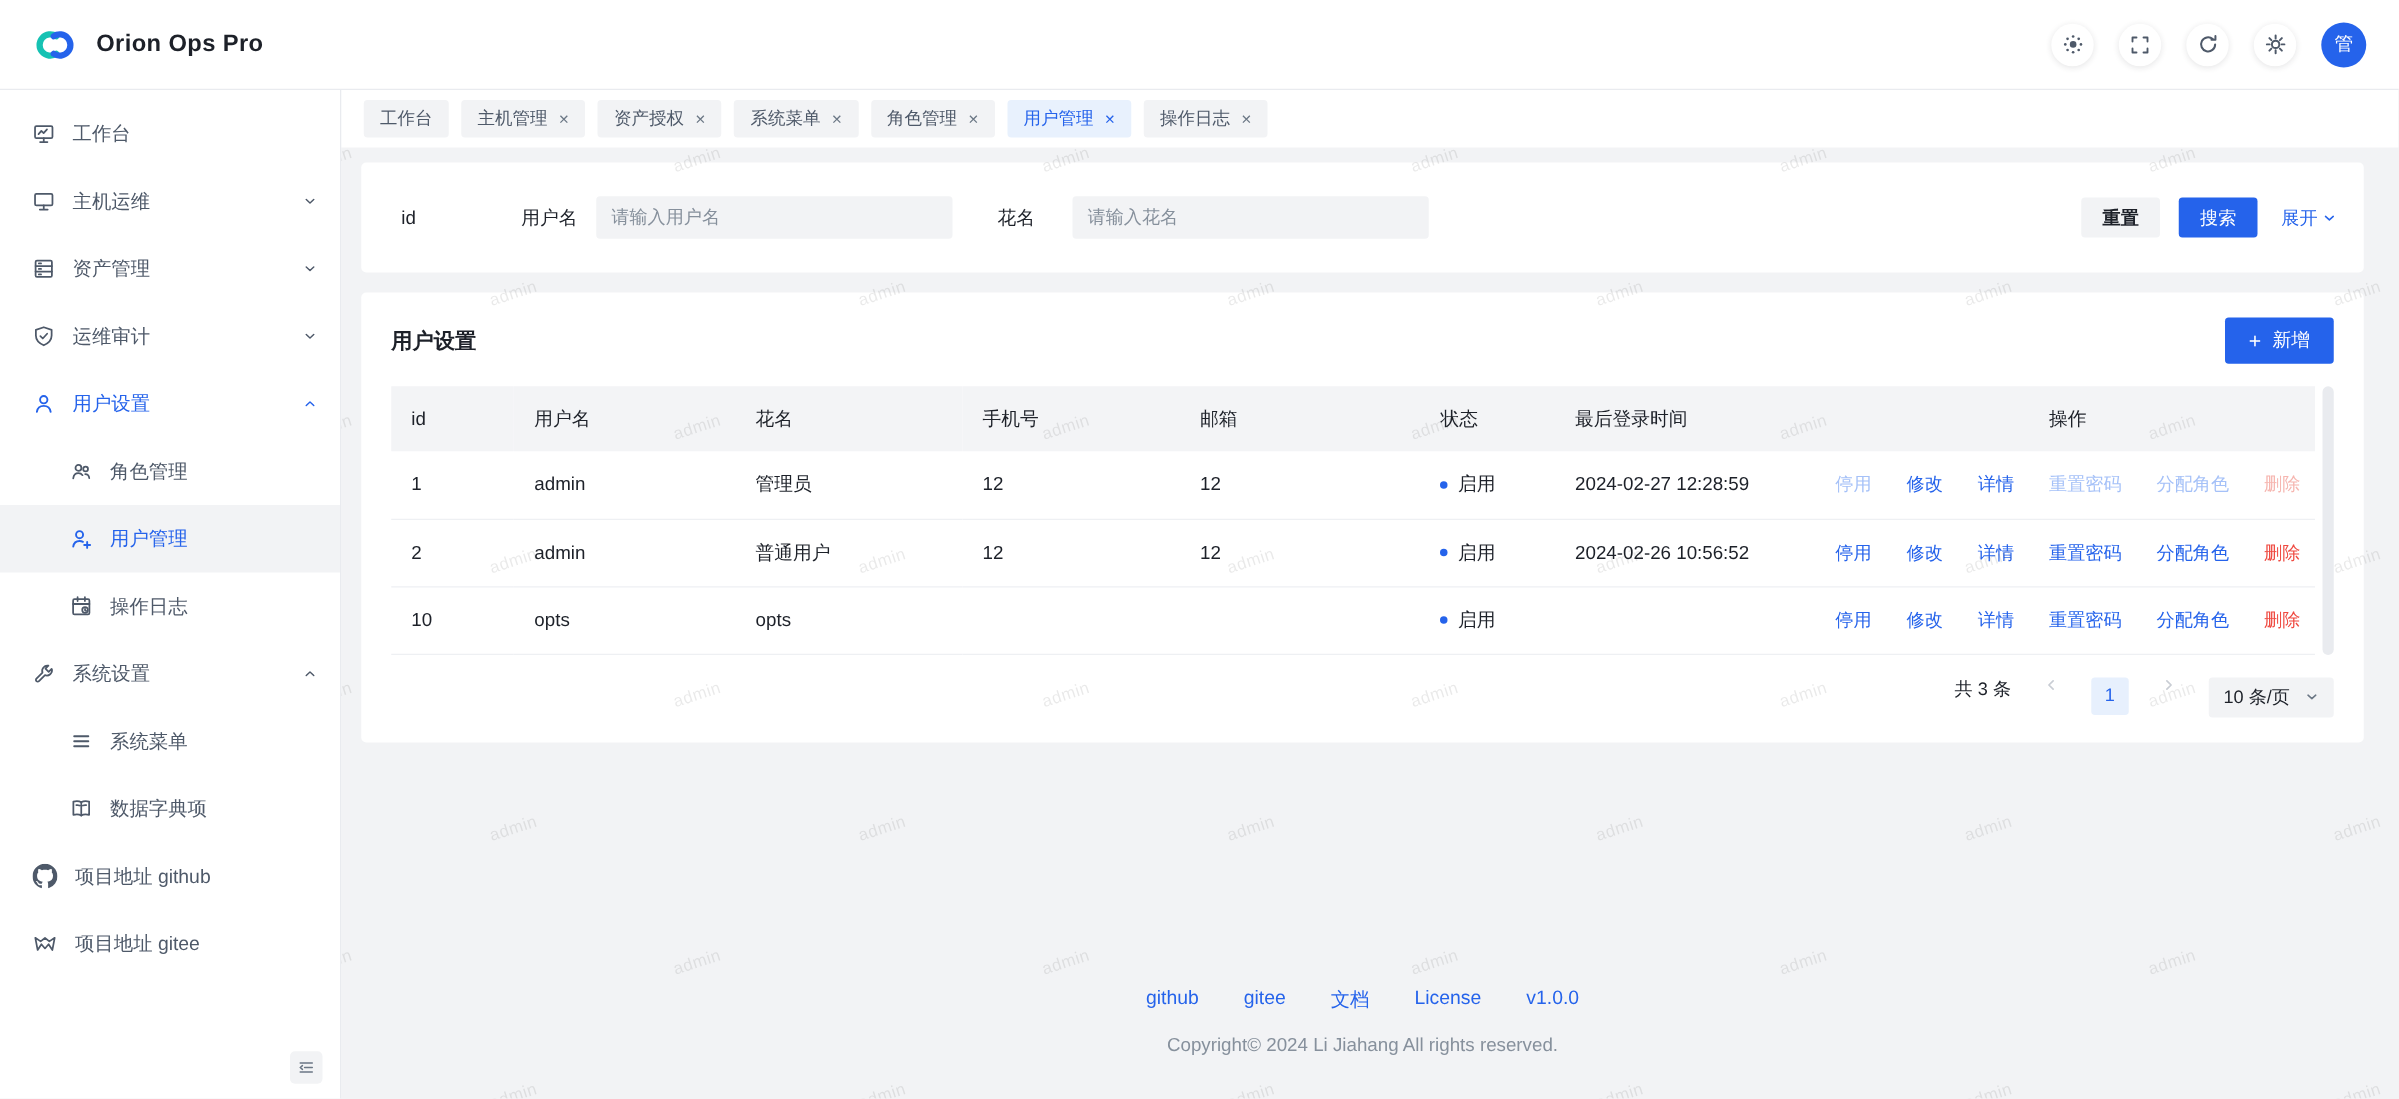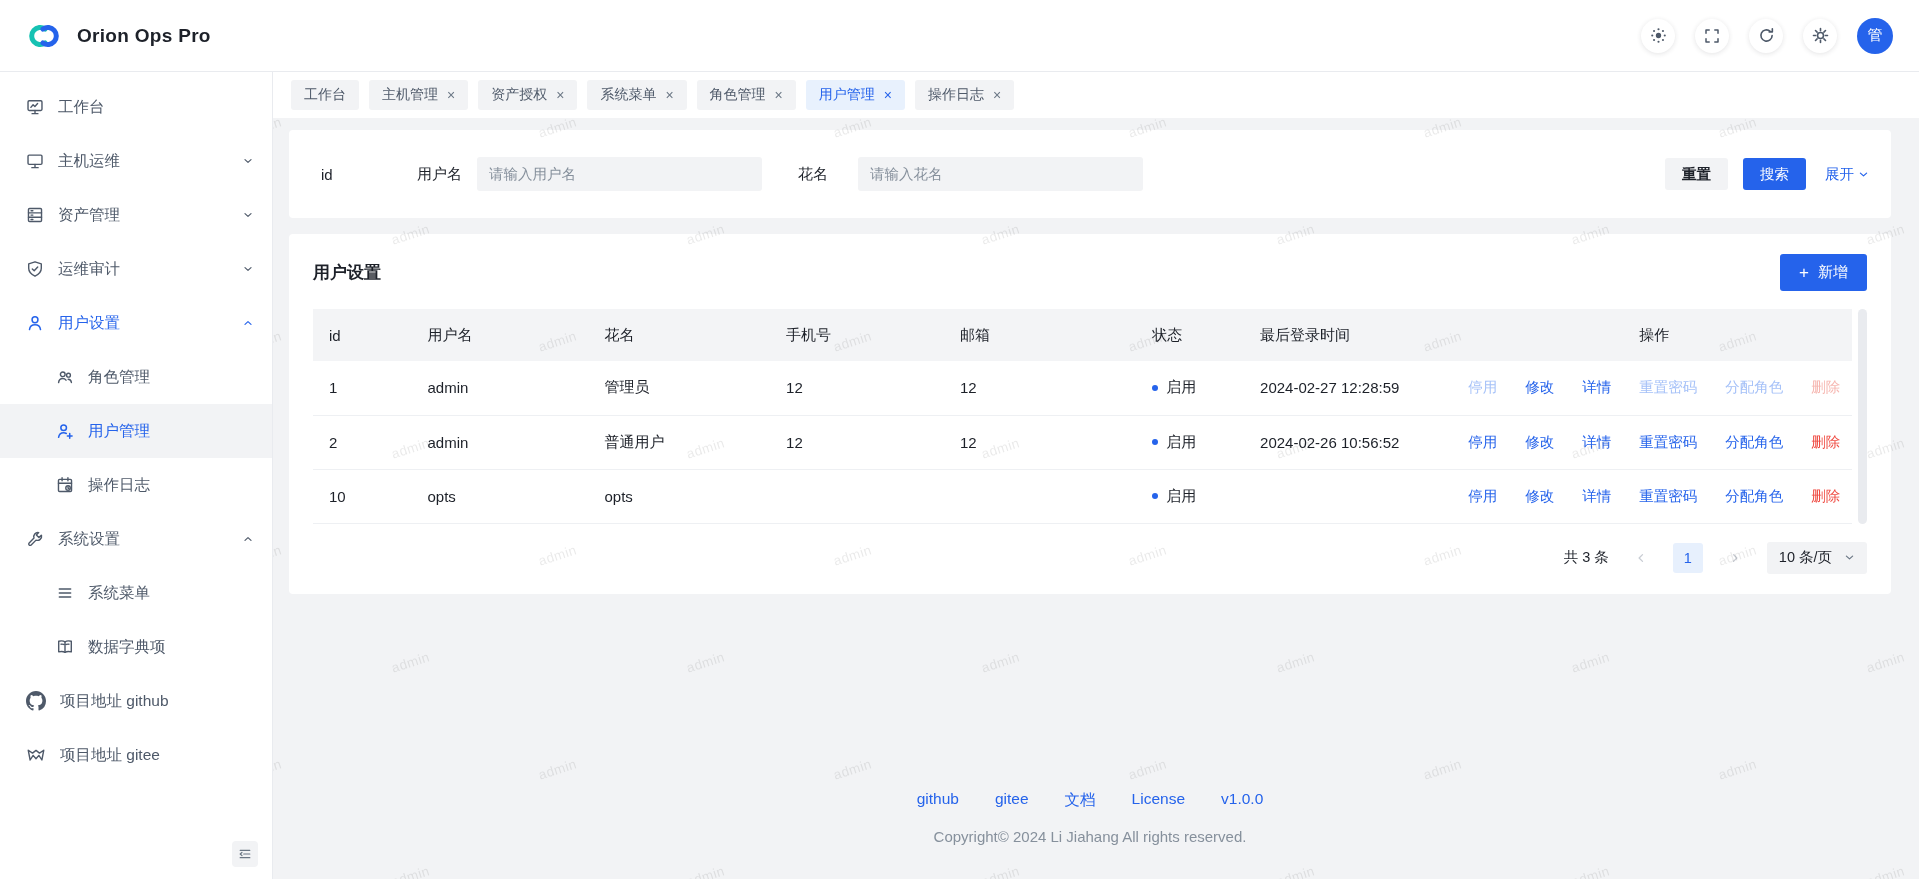--- a/index.html
+++ b/index.html
@@ -99,21 +99,21 @@
   tbody td { height: 54px; padding: 0 16px; font-size: 15px; color: #1d2129; border-bottom: 1px solid #eef0f3; }
   .status-cell { display: flex; align-items: center; gap: 8px; }
   .dot { width: 6px; height: 6px; border-radius: 50%; background: #2563eb; flex-shrink: 0; }
   .acts { display: flex; align-items: flex-start; justify-content: center; gap: 28px; white-space: nowrap; }
   .al { font-size: 14.5px; cursor: pointer; }
   .a-n { color: #2563eb; }
   .a-d { color: #a5c1f8; cursor: not-allowed; }
   .a-r { color: #ef4a41; }
   .a-rd { color: #f6b6b0; cursor: not-allowed; }
   
-  .pagination { display: flex; align-items: center; justify-content: flex-end; gap: 26px; margin-top: 18px; font-size: 14.5px; color: #1d2129; }
+  .pagination { display: flex; justify-content: flex-end; gap: 26px; margin-top: 18px; font-size: 14.5px; color: #1d2129; }
   .pg-chev { color: #c9cdd4; display: flex; cursor: pointer; }
   .pg-num { width: 30px; height: 30px; border-radius: 3px; background: #e7f0fd; color: #2563eb; display: flex; align-items: center; justify-content: center; font-size: 14.5px; cursor: pointer; }
   .pg-size { height: 32px; background: #f2f3f5; border-radius: 3px; padding: 0 12px; display: flex; align-items: center; gap: 12px; cursor: pointer; color: #1d2129; }
   .pg-size svg { color: #6b7785; }
   
   .footer { margin-top: 196px; text-align: center; }
   .flinks { display: inline-flex; gap: 36px; }
   .flink { color: #2563eb; font-size: 15.5px; cursor: pointer; }
   .copyright { margin-top: 17px; color: #86909c; font-size: 15px; }
   

